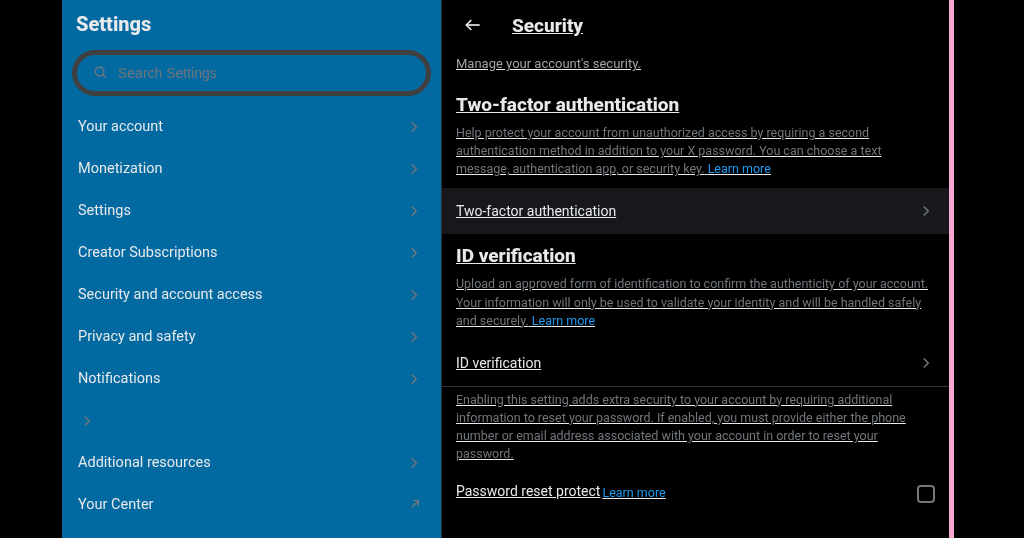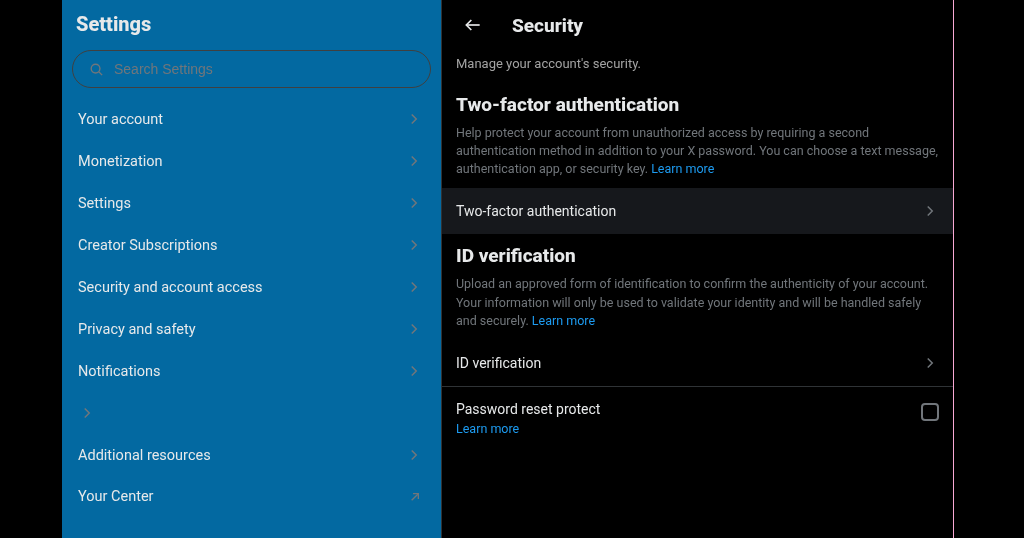--- a/index.html
+++ b/index.html
@@ -30,54 +30,54 @@
     font-size: 20px;
     font-weight: 800;
     padding: 4px 6px 14px 6px;
     color:#e7e9ea;
   }
   .search-wrap {
     padding: 0 2px 10px 2px;
   }
   .search {
     display:flex;
-    align-items:flex-end;
+    align-items:flex-start;
     gap:10px;
-    border:1px solid #404040;
+    border:5px solid #404040;
     border-radius: 9999px;
     padding: 10px 16px;
     color:#71767b;
   }
   .search input {
     flex:1;
     background:transparent;
     border:none;
     outline:none;
     color:#e7e9ea;
     font-size:14px;
   }
   .search input::placeholder { color:#71767b; }
   .nav-list {}
   .nav-item {
     display:flex;
-    align-items:center;
     justify-content:space-between;
     padding: 12px 10px 12px 8px;
     font-size:14.5px;
     color:#e7e9ea;
     cursor:pointer;
   }
   .nav-item .chev { color:#71767b; display:flex; }
   .nav-item .ext { color:#71767b; display:flex; }
 
   .main {
     flex: 1;
-    border-right: 1px solid #f9a8d4;
+    border-right: 5px solid #f9a8d4;
     background:#000;
     overflow:hidden;
+    text-decoration:underline;
   }
   .main-header {
     display:flex;
     align-items:center;
     gap:22px;
     padding: 8px 14px 6px 14px;
   }
   .back-btn {
     width:34px; height:34px;
     display:flex; align-items:center; justify-content:center;
@@ -124,21 +124,21 @@
   }
   .row.highlight { background:#16181c; }
   .row .chev { color:#71767b; display:flex; }
   .divider { border-bottom:1px solid #2f3336; }
   .toggle-row {
     display:flex;
     align-items:flex-start;
     justify-content:space-between;
     padding: 10px 14px 0 14px;
   }
-  .toggle-label-block { display:flex; flex-direction:column; gap:2px;justify-content:space-between; }
+  .toggle-label-block { display:flex; flex-direction:row; gap:2px;justify-content:space-between; }
   .toggle-label { font-size:14px; color:#e7e9ea; }
   .toggle-learn { font-size:12.5px; color:#1d9bf0; cursor:pointer; padding-top:2px; }
   .checkbox {
     width:18px; height:18px;
     border:2px solid #71767b;
     border-radius:4px;
     margin-top:2px;
     cursor:pointer;
   }
 
@@ -294,20 +294,21 @@
         <span class="chev">
             <svg width="18" height="18" viewBox="0 0 24 24" fill="none" stroke="currentColor" stroke-width="2">
               <polyline points="9 6 15 12 9 18"></polyline>
             </svg>
           </span>
       </div>
       <div class="divider"></div>
     </section>
 
     <section class="section">
+      <p class="sec-desc">Enabling this setting adds extra security to your account by requiring additional information to reset your password. If enabled, you must provide either the phone number or email address associated with your account in order to reset your password.</p>
       <div class="toggle-row">
         <div class="toggle-label-block">
           <span class="toggle-label">Password reset protect</span>
           <span class="toggle-learn">Learn more</span>
         </div>
         <div class="checkbox" role="checkbox" aria-checked="false"></div>
       </div>
     </section>
   </main>
 

